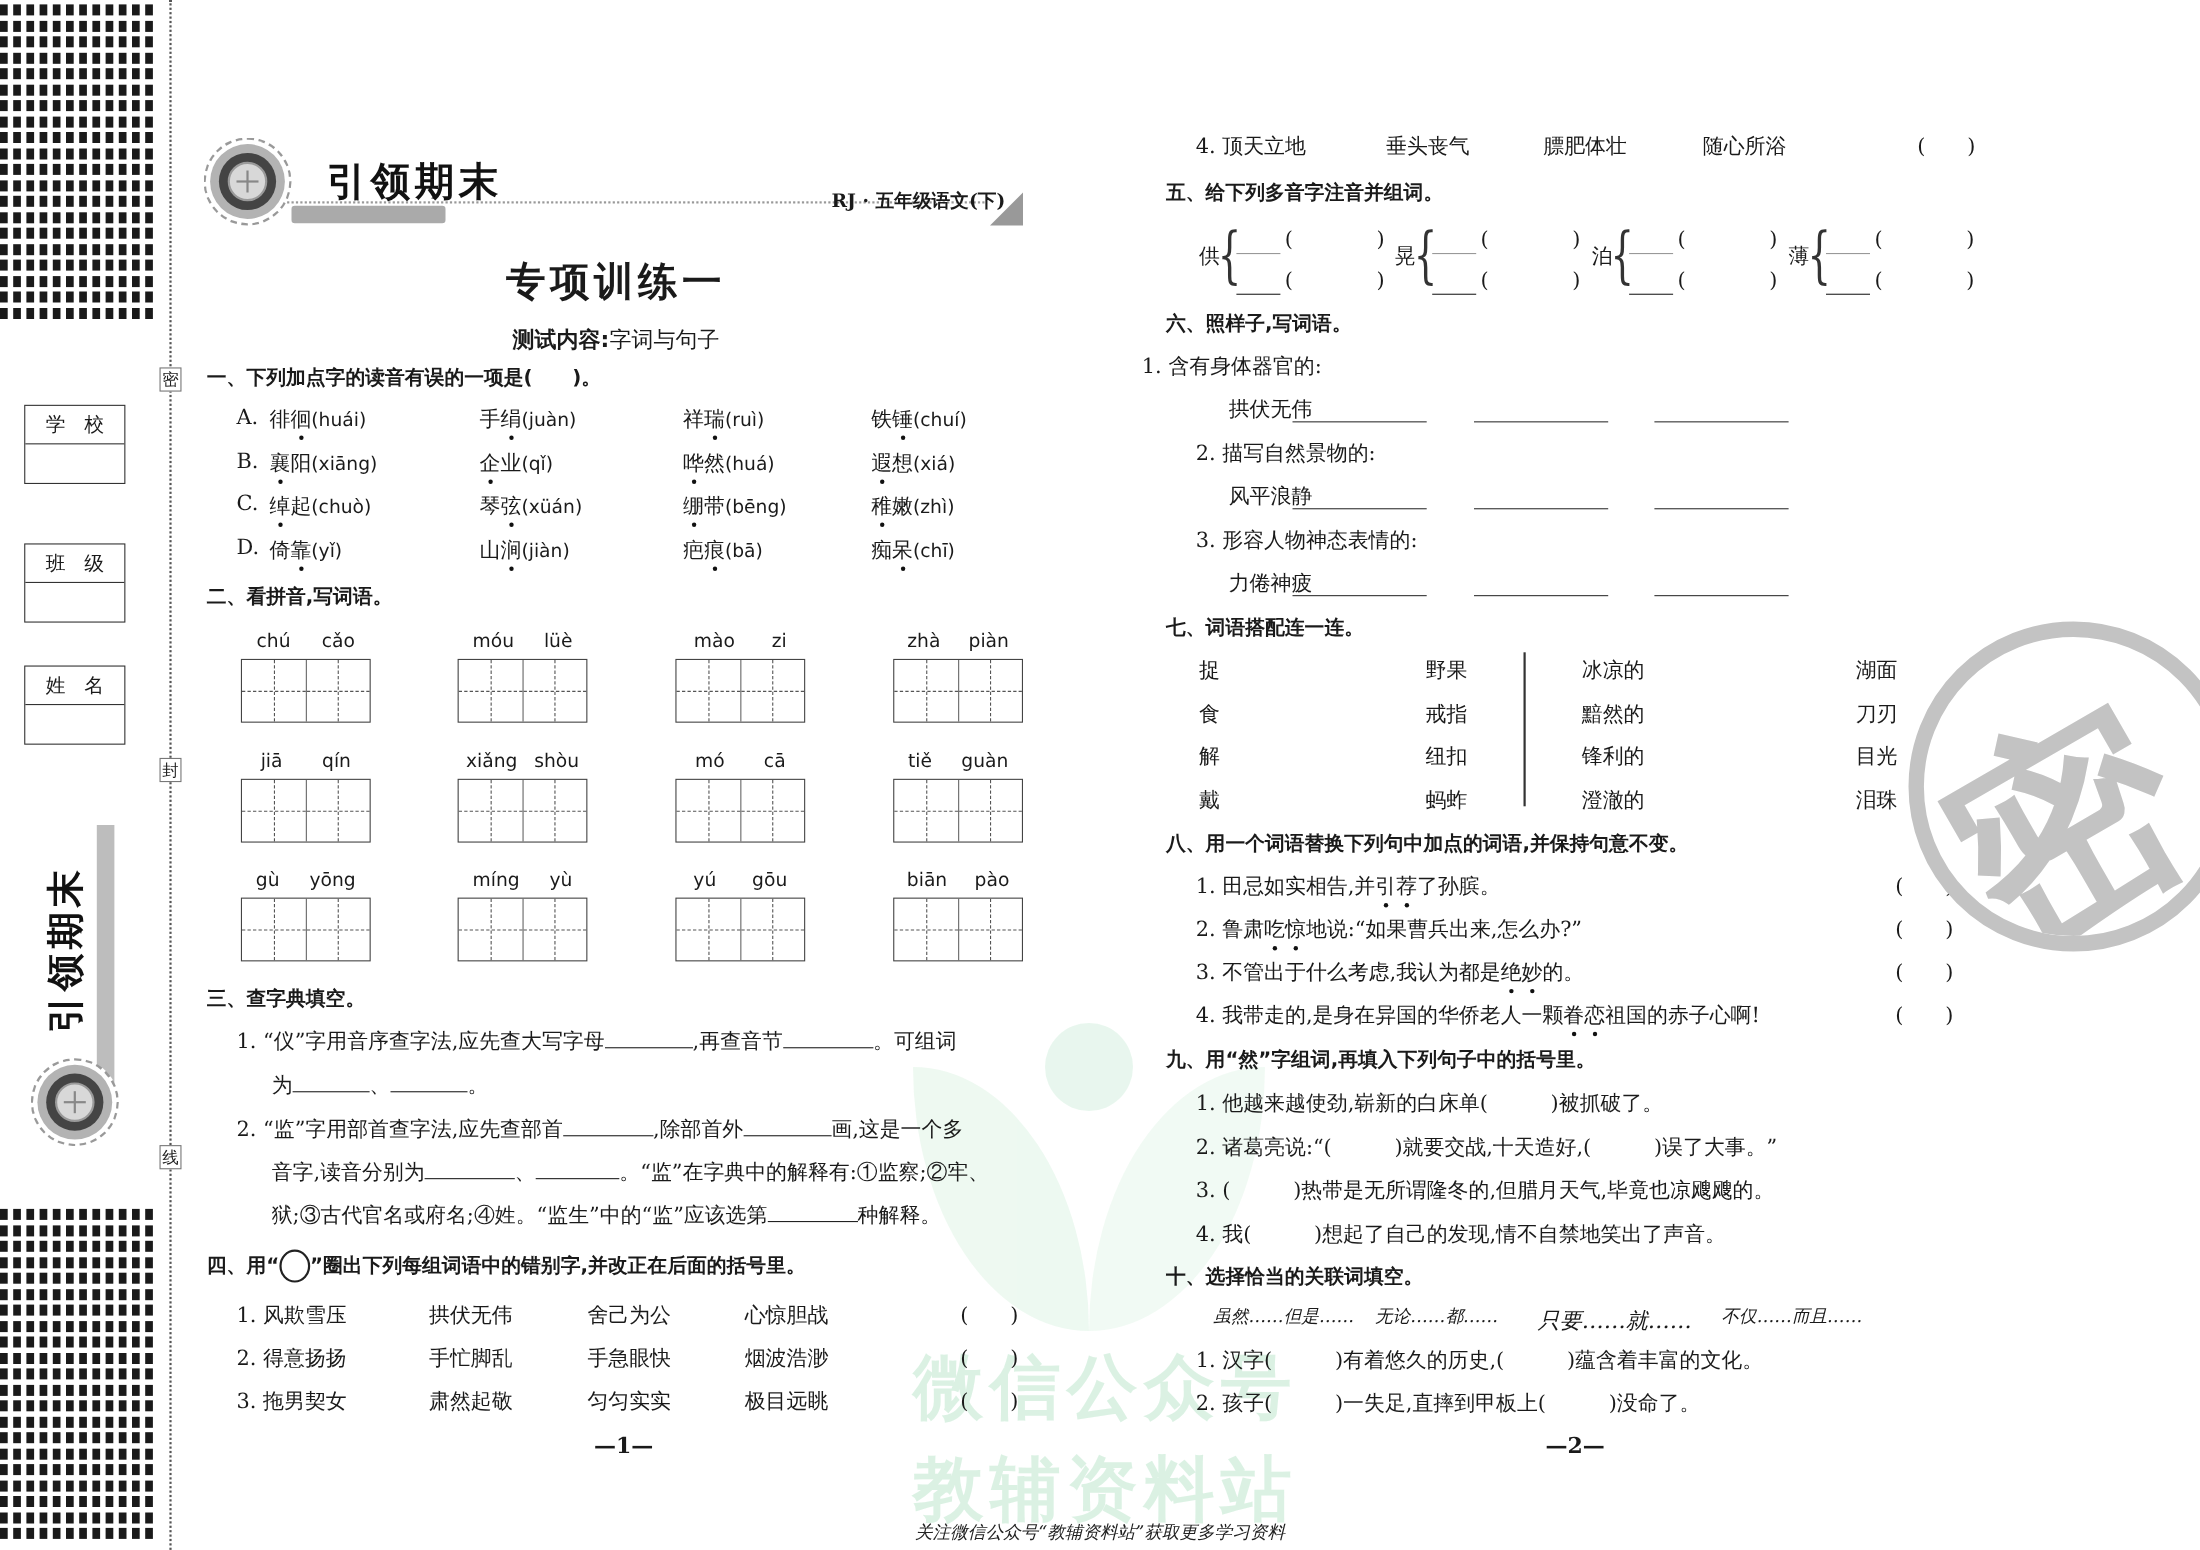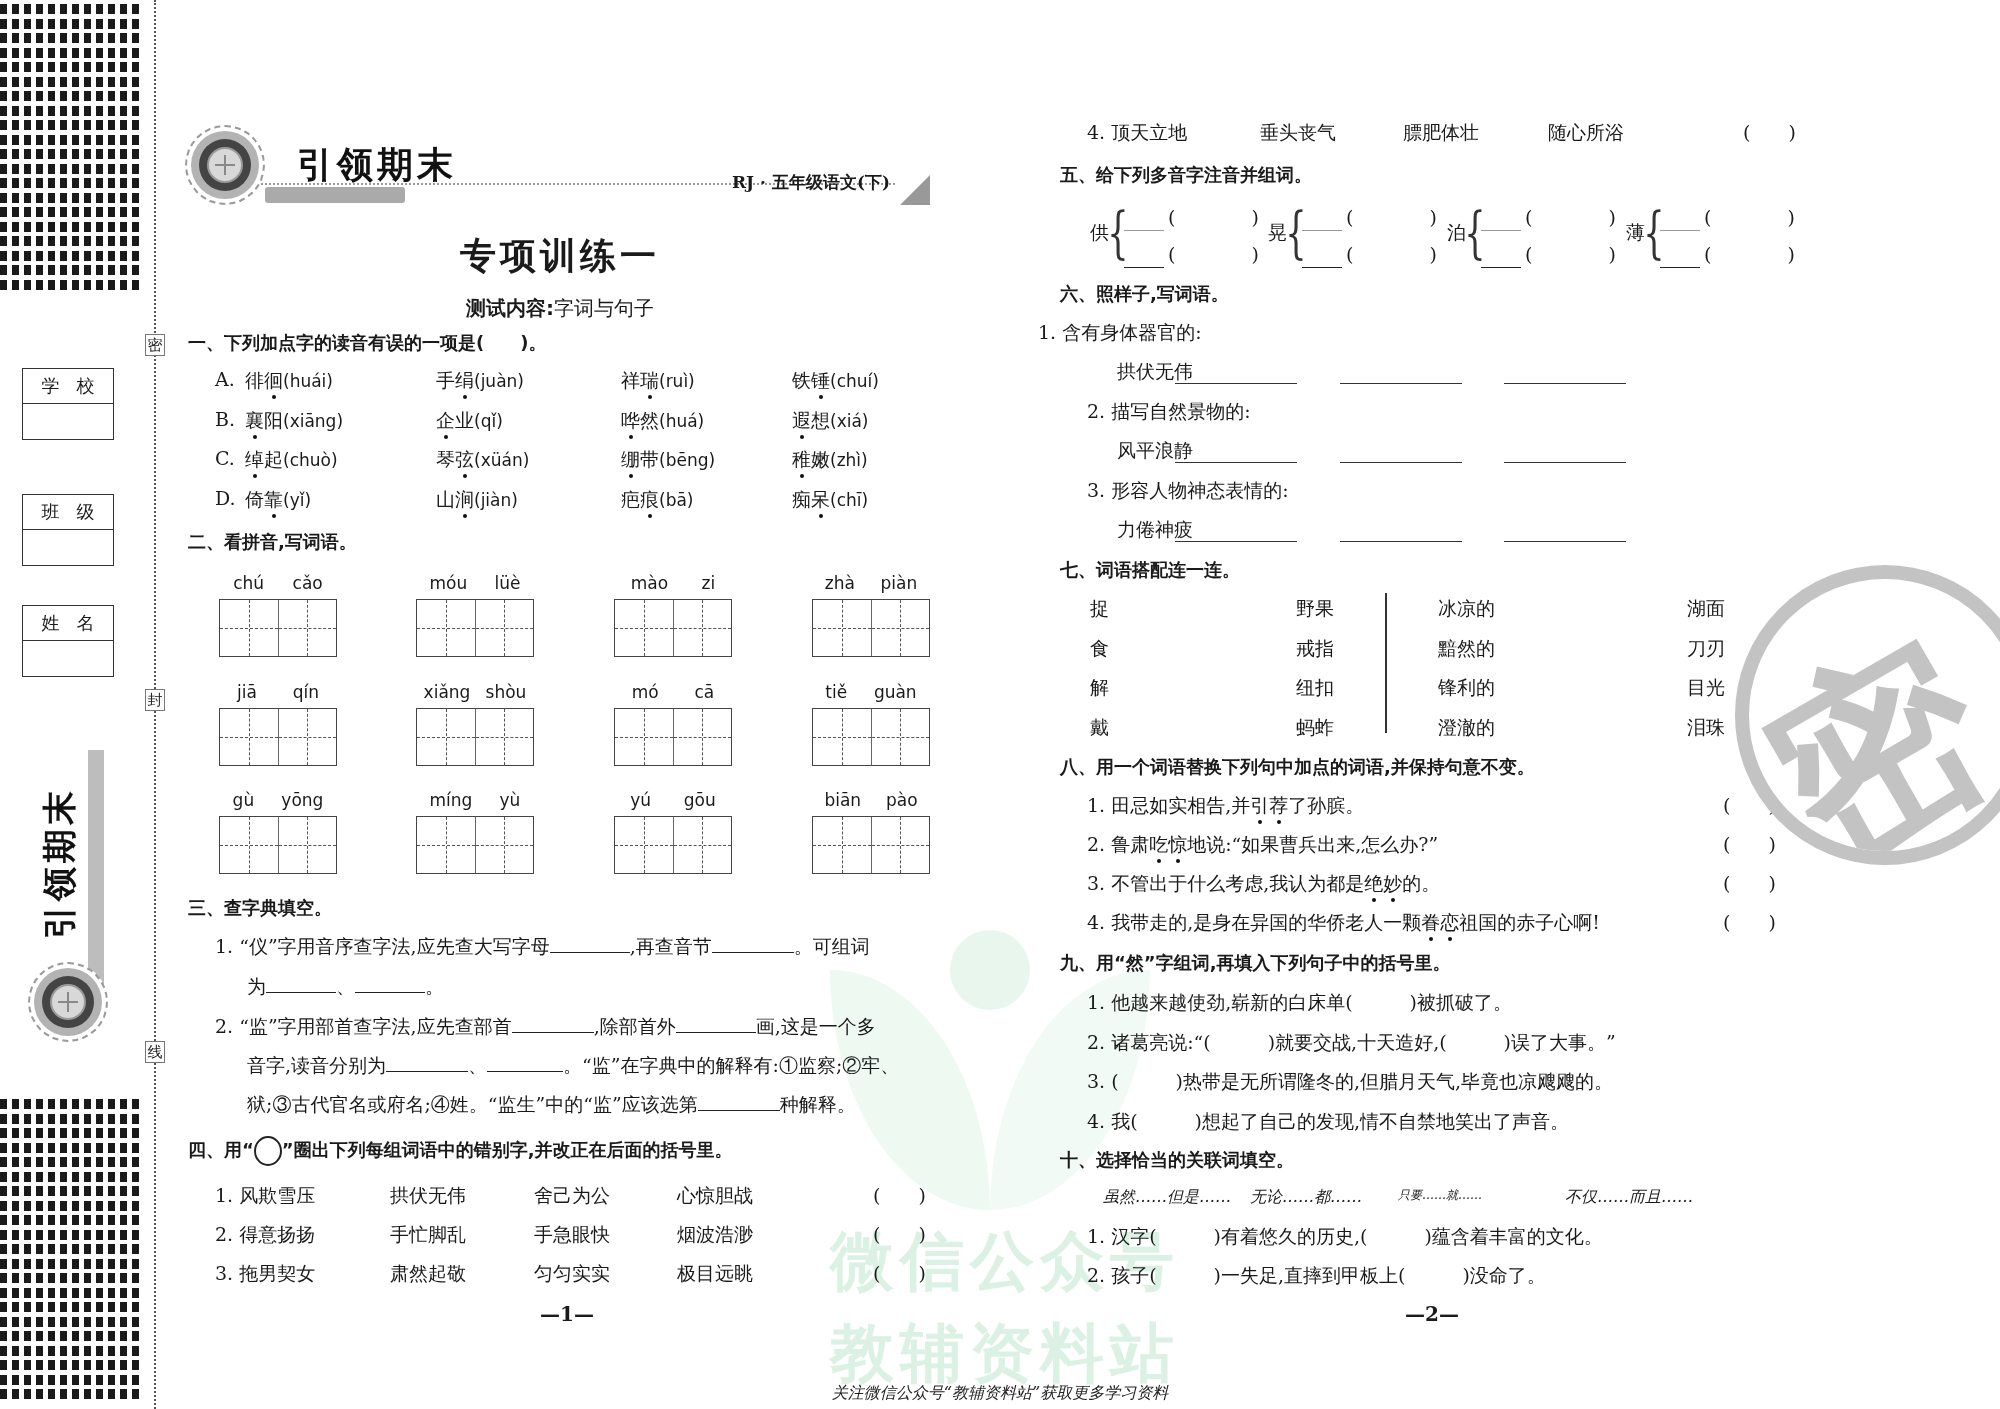--- a/index.html
+++ b/index.html
@@ -24,21 +24,21 @@
   .wheel .r2 { position: absolute; left: 12px; top: 12px; width: 52px; height: 52px; border-radius: 50%; background: #444; }
   .wheel .r3 { position: absolute; left: 20px; top: 20px; width: 36px; height: 36px; border-radius: 50%; background: #d8d8d8; border: 2px solid #9a9a9a; }
   .wheel .cross-h { position: absolute; left: 28px; top: 37px; width: 20px; height: 2px; background: #888; }
   .wheel .cross-v { position: absolute; left: 37px; top: 28px; width: 2px; height: 20px; background: #888; }
 
   
   .header { position: absolute; left: 185px; top: 125px; width: 745px; height: 80px; }
   .header .band { position: absolute; left: 60px; top: 58px; width: 650px; height: 4px; border-top: 2px dotted #999; }
   .header .dots-row { position: absolute; left: 80px; top: 62px; width: 140px; height: 16px; background: #aaa; border-radius: 3px; }
   .header .brand { position: absolute; left: 112px; top: 16px; font-family: "DejaVu Sans", sans-serif; font-weight: bold; font-size: 36px; color:#111; letter-spacing: 4px;}
-  .header .grade { position: absolute; right: 40px; top: 46px; font-size: 17px; font-weight: bold; }
+  .header .grade { position: absolute; right: 16px; top: 46px; font-size: 17px; font-weight: bold; }
   .header .arrow { position: absolute; right: 0; top: 50px; width: 0; height: 0; border-left: 30px solid transparent; border-bottom: 30px solid #999; }
 
   .page-title { position: absolute; left: 330px; top: 232px; width: 460px; text-align: center; font-size: 36px; font-weight: bold; letter-spacing: 4px; }
   .subtitle { position: absolute; left: 330px; top: 295px; width: 460px; text-align: center; font-size: 20px; }
   .subtitle b { font-family: "DejaVu Sans", sans-serif; }
 
   .sec-h { position: absolute; font-family: "DejaVu Sans", sans-serif; font-weight: bold; font-size: 18px; white-space: nowrap; }
   .line { position: absolute; font-size: 19px; white-space: nowrap; }
   .dotc { position: relative; }
   .dotc::after { content: ""; position: absolute; left: 50%; bottom: -8px; width: 4px; height: 4px; margin-left: -2px; border-radius: 50%; background:#111; }
@@ -912,21 +912,21 @@
     <div class="line" style="left:1087px;top:990px;">1. 他越来越使劲,崭新的白床单(　　　)被抓破了。</div>
     <div class="line" style="left:1087px;top:1029.5px;">2. 诸葛亮说:“(　　　)就要交战,十天造好,(　　　)误了大事。”</div>
     <div class="line" style="left:1087px;top:1069px;">3. (　　　)热带是无所谓隆冬的,但腊月天气,毕竟也凉飕飕的。</div>
     <div class="line" style="left:1087px;top:1108.5px;">4. 我(　　　)想起了自己的发现,情不自禁地笑出了声音。</div>
   </div>
 
 <div class="sec-h" style="left:1060px;top:1148px;">十、选择恰当的关联词填空。</div>
 <div id="s10">
     <div class="line" style="left:1103px;top:1187px;font-size:16px;font-style:italic;">虽然……但是……</div>
     <div class="line" style="left:1250px;top:1187px;font-size:16px;font-style:italic;">无论……都……</div>
-    <div class="line" style="left:1398px;top:1187px;font-size:12px;font-style:italic;">只要……就……</div>
+    <div class="line" style="left:1398px;top:1187px;font-size:20px;font-style:italic;">只要……就……</div>
     <div class="line" style="left:1565px;top:1187px;font-size:16px;font-style:italic;">不仅……而且……</div>
     <div class="line" style="left:1087px;top:1224px;">1. 汉字(　　　)有着悠久的历史,(　　　)蕴含着丰富的文化。</div>
     <div class="line" style="left:1087px;top:1263px;">2. 孩子(　　　)一失足,直摔到甲板上(　　　)没命了。</div>
   </div>
 
 <div class="page-num" style="left:1405px;top:1302px;">—2—</div>
 
 <div class="stamp">
     <span>密</span>
   </div>

